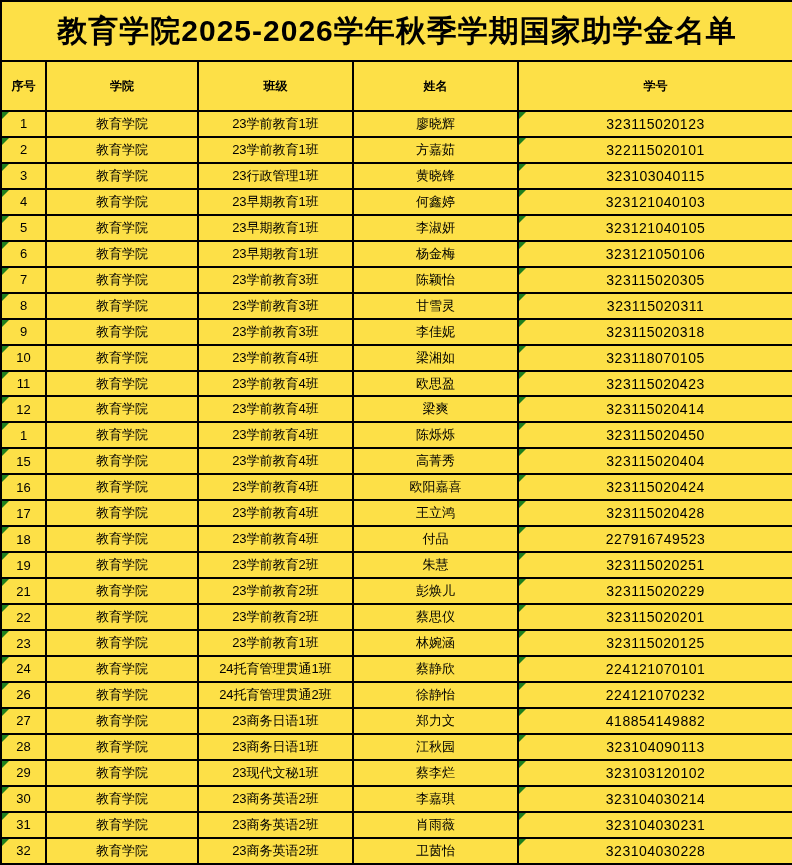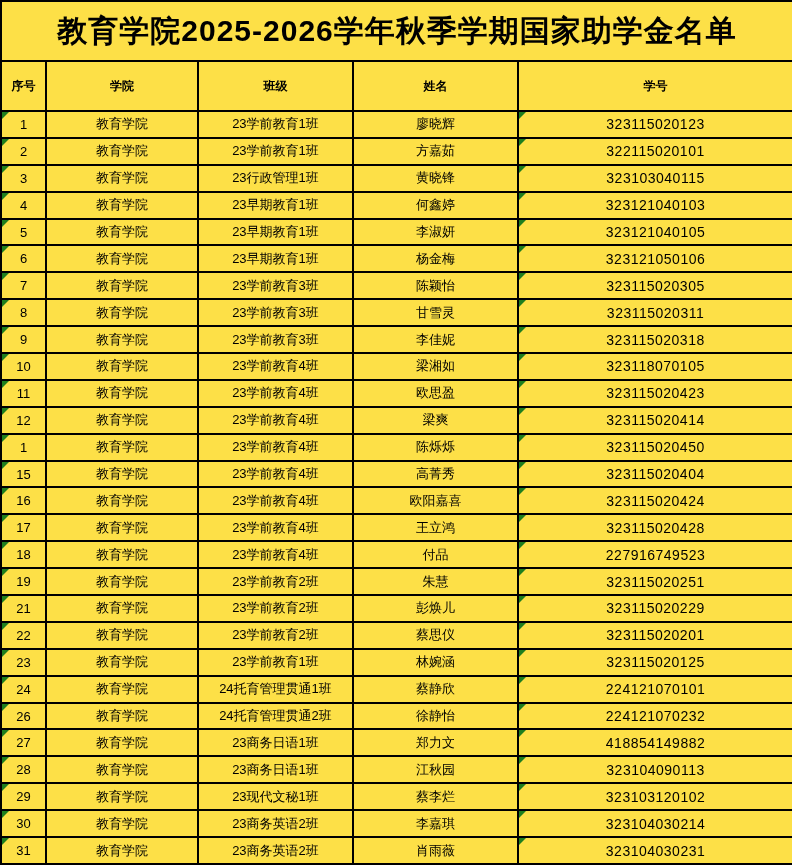--- a/index.html
+++ b/index.html
@@ -230,15 +230,22 @@
           <td class="c3"><span>李嘉琪</span></td>
           <td class="c4"><span class="tri"></span><span>323104030214</span></td>
         </tr>
         <tr>
           <td class="c0"><span class="tri"></span><span>31</span></td>
           <td class="c1"><span>教育学院</span></td>
           <td class="c2"><span>23商务英语2班</span></td>
           <td class="c3"><span>肖雨薇</span></td>
           <td class="c4"><span class="tri"></span><span>323104030231</span></td>
         </tr>
+        <tr>
+          <td class="c0"><span class="tri"></span><span>32</span></td>
+          <td class="c1"><span>教育学院</span></td>
+          <td class="c2"><span>23商务英语2班</span></td>
+          <td class="c3"><span>卫茵怡</span></td>
+          <td class="c4"><span class="tri"></span><span>323104030228</span></td>
+        </tr>
       </tbody>
   </table>
 </div>
 
 </body></html>

